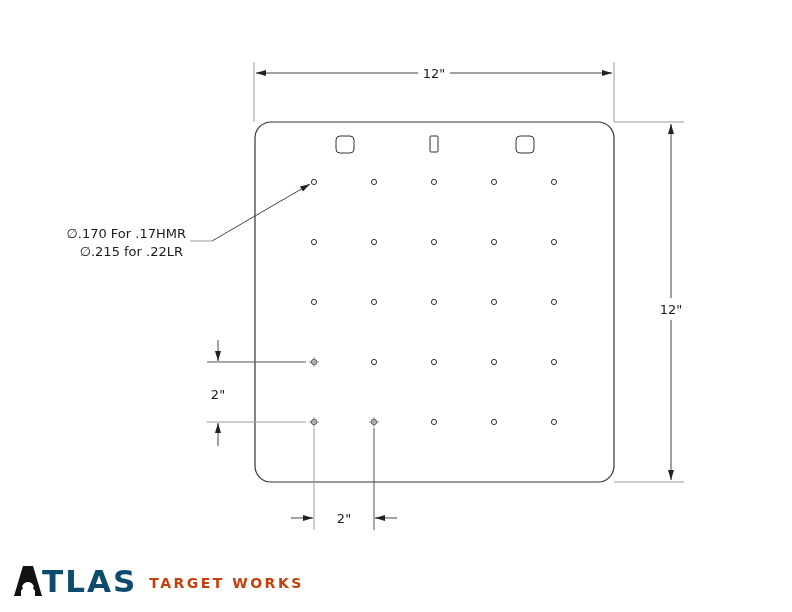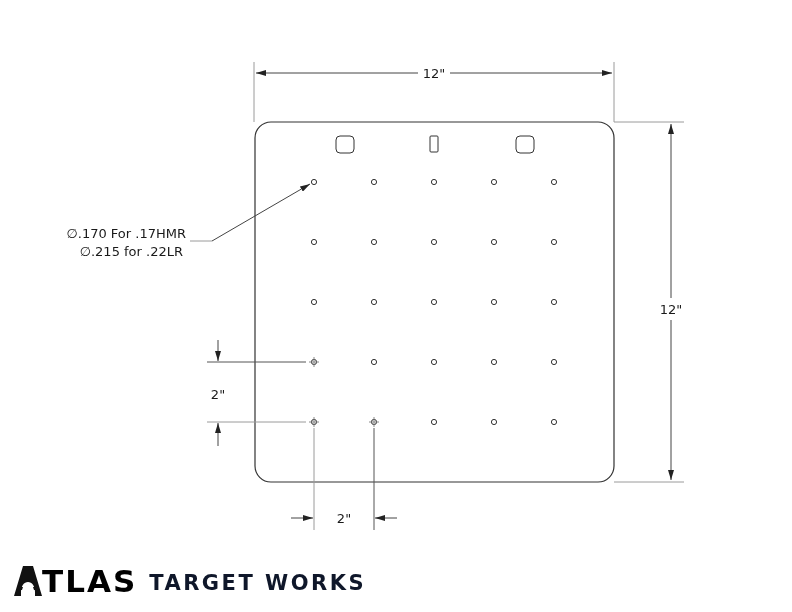--- a/index.html
+++ b/index.html
@@ -1,22 +1,22 @@
 <!DOCTYPE html>
 <html><head>
 <meta charset="utf-8">
 <style>
   html,body{margin:0;padding:0;background:#ffffff;}
   body{width:792px;height:612px;position:relative;overflow:hidden;font-family:"Liberation Sans","DejaVu Sans",sans-serif;color:#1a1a1a;}
   svg#drawing{position:absolute;left:0;top:0;}
   .dimtxt{font-family:"DejaVu Sans",sans-serif;font-size:13px;fill:#1a1a1a;}
   .note{font-family:"DejaVu Sans",sans-serif;font-size:13px;fill:#1a1a1a;}
   .logo{position:absolute;left:14px;top:566px;display:flex;align-items:flex-end;}
-  .logo-atlas{font-family:"DejaVu Sans",sans-serif;font-weight:bold;font-size:31px;letter-spacing:2px;color:#000000;line-height:30px;}
-  .logo-tw{font-family:"DejaVu Sans",sans-serif;font-weight:bold;font-size:21px;letter-spacing:2.5px;color:#0f172a;margin-left:12px;line-height:22px;padding-bottom:2px;}
+  .logo-atlas{font-family:"DejaVu Sans",sans-serif;font-weight:bold;font-size:31px;letter-spacing:2px;color:#0c4a6e;line-height:30px;}
+  .logo-tw{font-family:"DejaVu Sans",sans-serif;font-weight:bold;font-size:14px;letter-spacing:2.5px;color:#c2410c;margin-left:12px;line-height:22px;padding-bottom:2px;}
   .logo-a{display:inline-block;width:28px;height:30px;vertical-align:bottom;}
 </style>
 </head>
 <body>
 
 <svg id="drawing" width="792" height="612" viewBox="0 0 792 612">
   <defs>
     <marker id="arr" viewBox="0 0 10 6" refX="10" refY="3" markerWidth="10" markerHeight="6" orient="auto-start-reverse" markerUnits="userSpaceOnUse">
       <path d="M0,0 L10,3 L0,6 z" fill="#222"></path>
     </marker>

